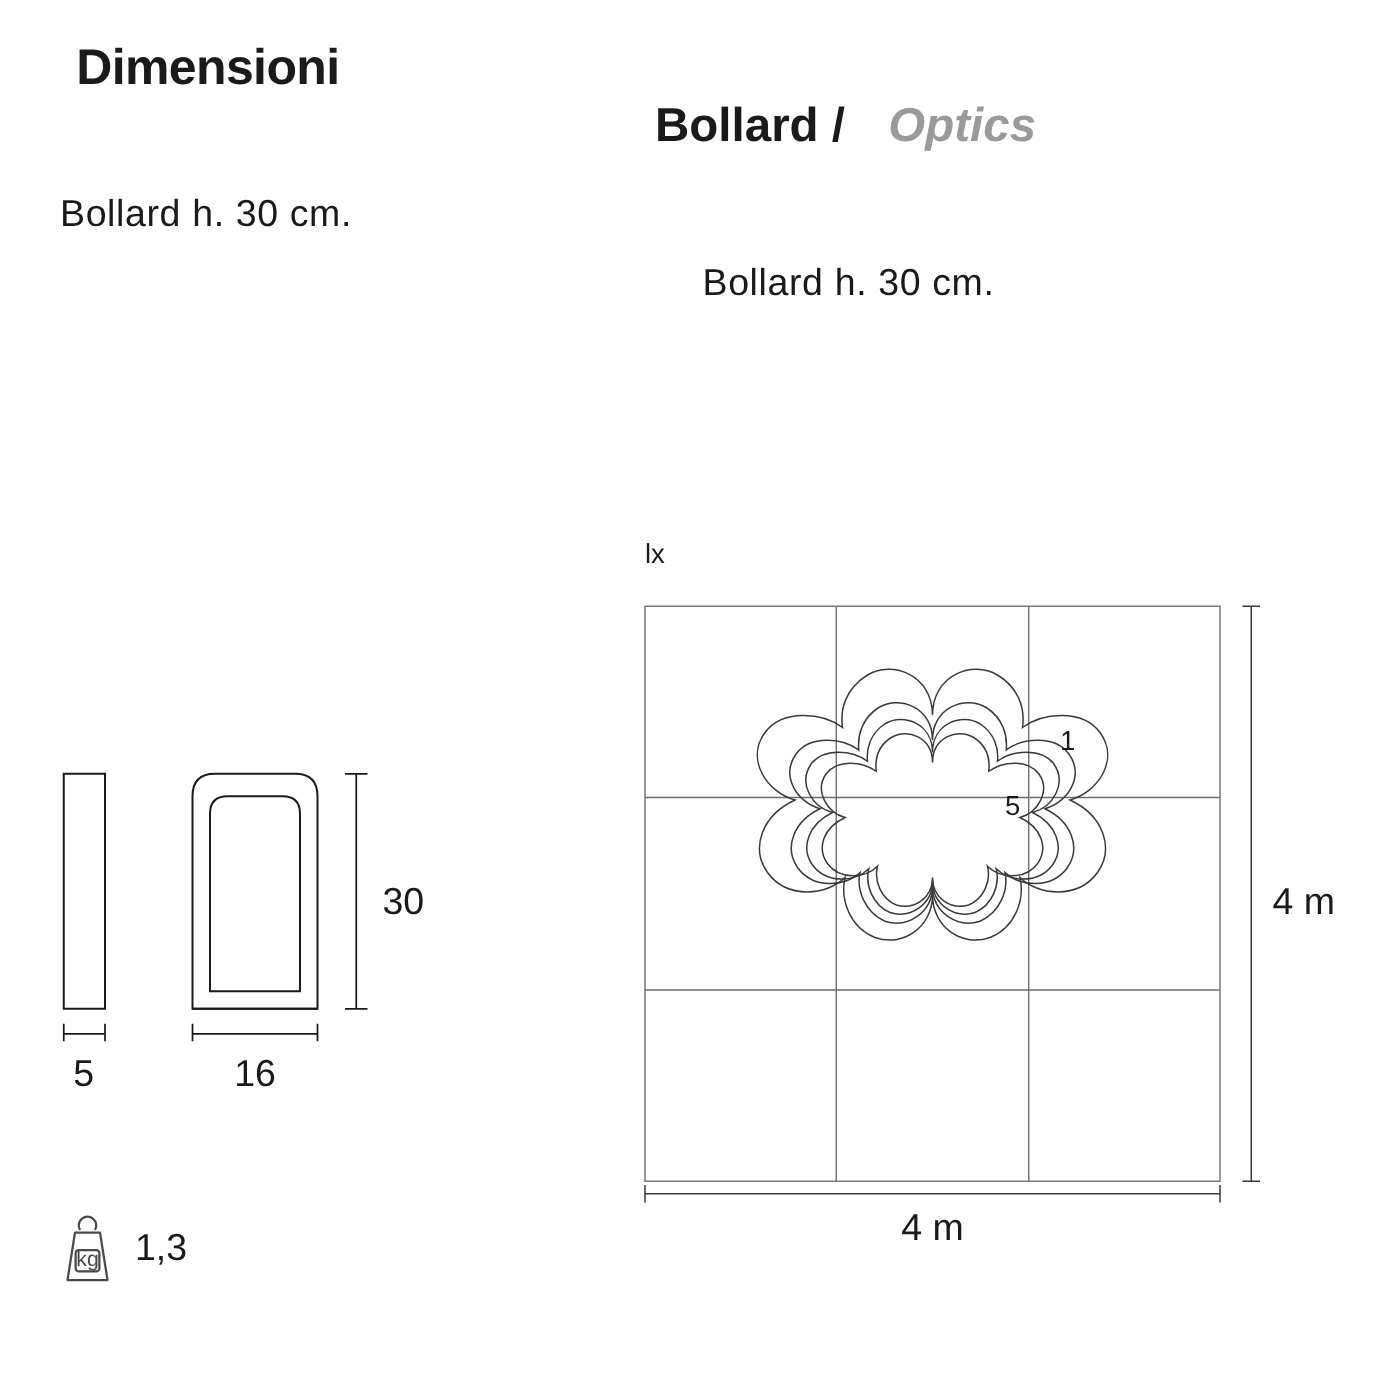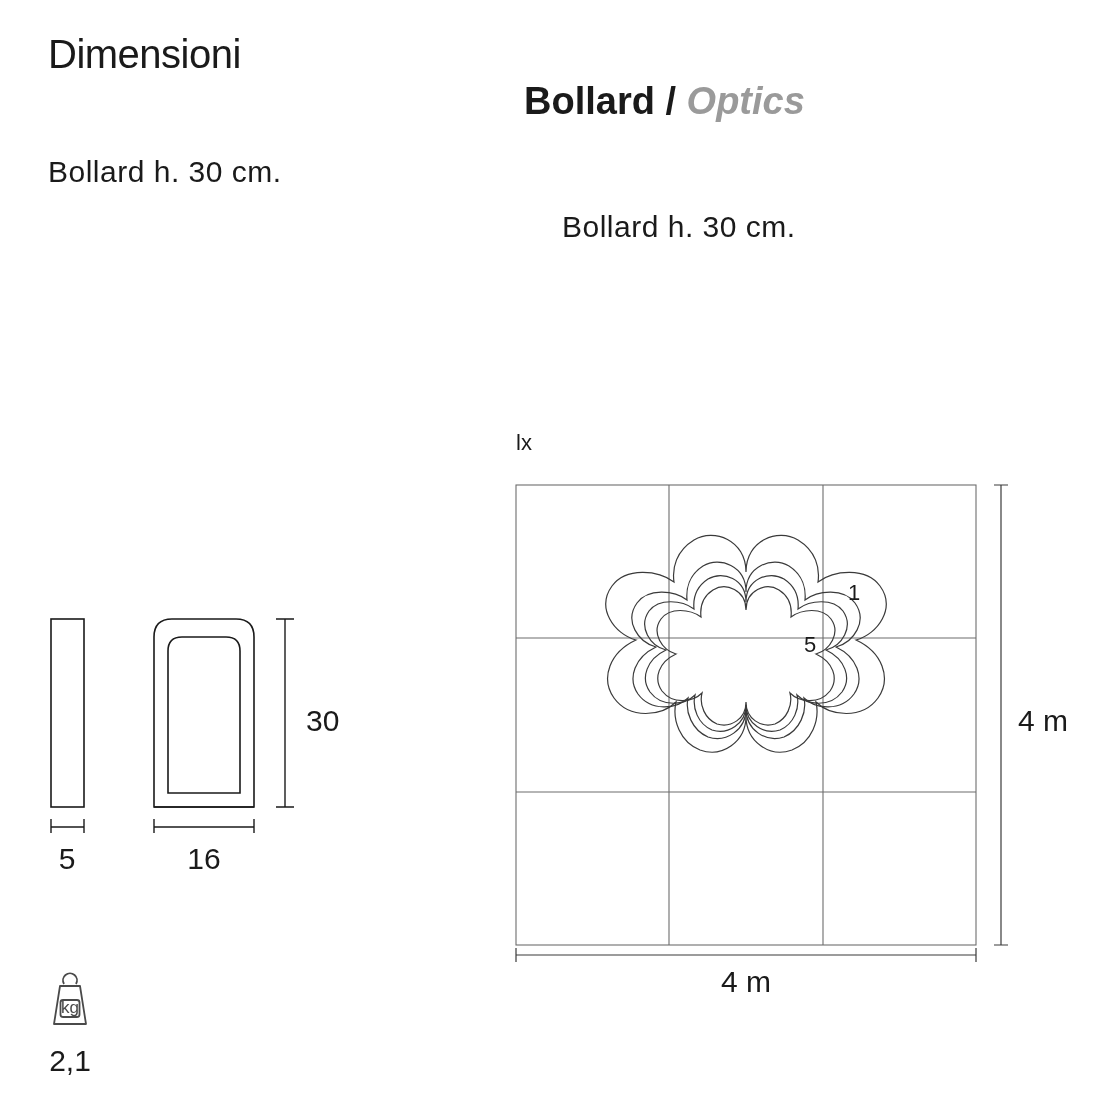--- a/index.html
+++ b/index.html
@@ -12,24 +12,24 @@
     height: 1100px;
     position: relative;
     font-family: "Liberation Sans", sans-serif;
     color: #1a1a1a;
     overflow: hidden;
   }
   .abs { position: absolute; }
 
   
   #dimensioni-title {
-    left: 48px;
+    left: 61px;
     top: 32px;
     font-size: 40px;
-    font-weight: normal;
+    font-weight: bold;
     letter-spacing: -0.5px;
   }
   #dimensioni-subtitle {
     left: 48px;
     top: 155px;
     font-size: 30px;
     font-weight: normal;
     letter-spacing: 0.5px;
   }
 
@@ -38,20 +38,21 @@
     left: 524px;
     top: 80px;
     font-size: 38px;
     font-weight: bold;
     white-space: nowrap;
   }
   #optics-title .it {
     font-style: italic;
     color: #9a9a9a;
     font-weight: bold;
+    margin-left: 24px;
   }
   #optics-title .sep {
     color: #1a1a1a;
     font-weight: bold;
   }
   #optics-subtitle {
     left: 562px;
     top: 210px;
     font-size: 30px;
     letter-spacing: 0.5px;
@@ -77,21 +78,20 @@
     font-family: "Liberation Sans", sans-serif;
     font-size: 17px;
     fill: #4a4a4a;
   }
   #weight-row {
     left: 46px;
     top: 968px;
     display: flex;
     align-items: center;
     gap: 14px;
-    flex-direction: column;
   }
   #weight-value {
     font-size: 30px;
   }
 </style>
 </head>
 <body>
 
 <div class="abs" id="dimensioni-title">Dimensioni</div>
 
@@ -138,21 +138,21 @@
 
 <div class="abs" id="weight-row">
   <svg width="48" height="62" viewBox="0 0 48 62">
     <g fill="none" stroke="#4a4a4a" stroke-width="1.8">
       <path d="M18 16 a7 7 0 1 1 12 0"></path>
       <path d="M14 18 h20 l6 38 h-32 z" stroke-linejoin="round"></path>
       <rect x="14.5" y="32" width="19" height="17" rx="2.5"></rect>
     </g>
     <text class="lbl-kg" x="24" y="45" text-anchor="middle">kg</text>
   </svg>
-  <div id="weight-value">2,1</div>
+  <div id="weight-value">1,3</div>
 </div>
 
 <div class="abs" id="right-drawing">
   <svg width="580" height="580" viewBox="0 0 580 580">
 
     <text class="lbl-sm" x="16" y="30">lx</text>
 
     <g stroke="#6d6d6d" stroke-width="1.1" fill="none">
       <rect x="16" y="65" width="460" height="460"></rect>
       <path d="M169 65 v460 M323 65 v460"></path>

